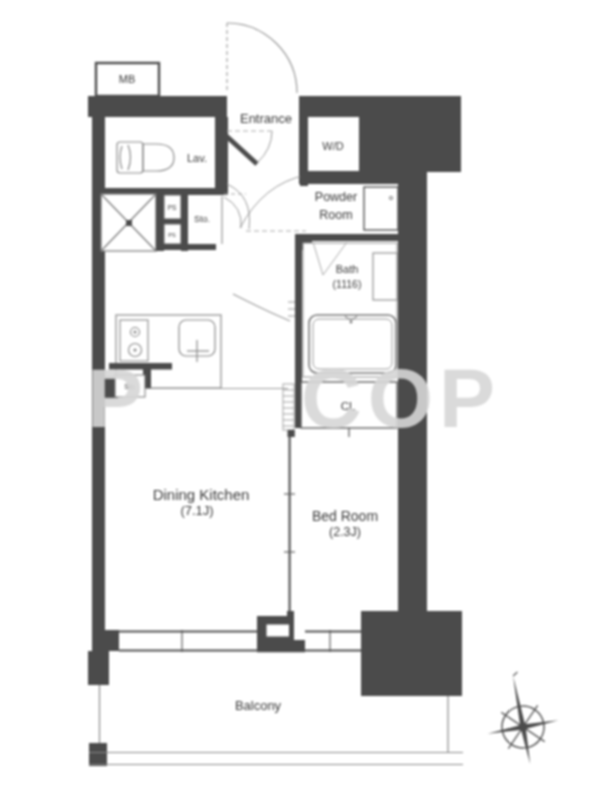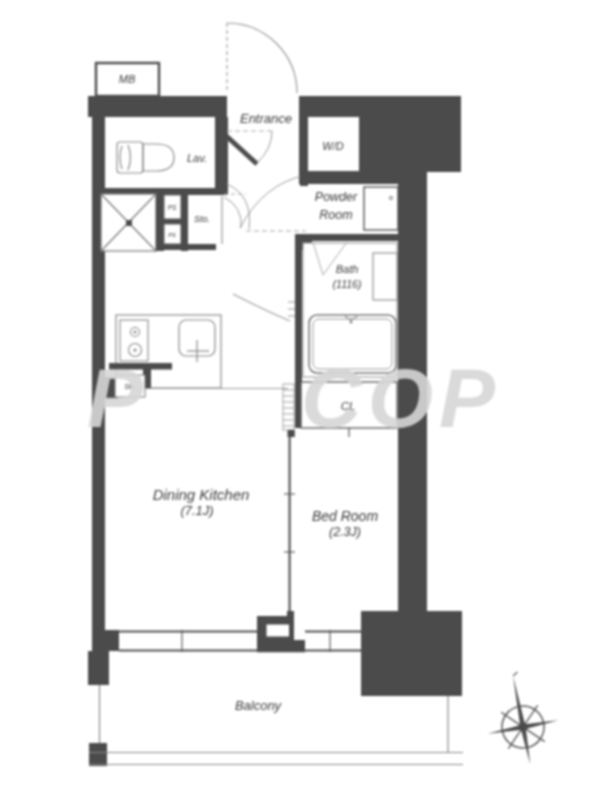--- a/index.html
+++ b/index.html
@@ -1,16 +1,16 @@
 <!DOCTYPE html>
 <html><head>
 <meta charset="utf-8">
 <style>
   html,body{margin:0;padding:0;background:#ffffff;}
-  .wrap{width:600px;height:800px;position:relative;overflow:hidden;background:#fff;font-style:italic;}
+  .wrap{width:600px;height:800px;position:relative;overflow:hidden;background:#fff;}
   svg{display:block;filter:blur(0.8px);}
   text{font-family:"Liberation Sans",sans-serif;fill:#3a3a3a;}
 </style>
 </head>
 <body>
 <div class="wrap">
 <svg width="600" height="800" viewBox="0 0 600 800">
 <rect x="0" y="0" width="600" height="800" fill="#ffffff"></rect>
 
 <g>

